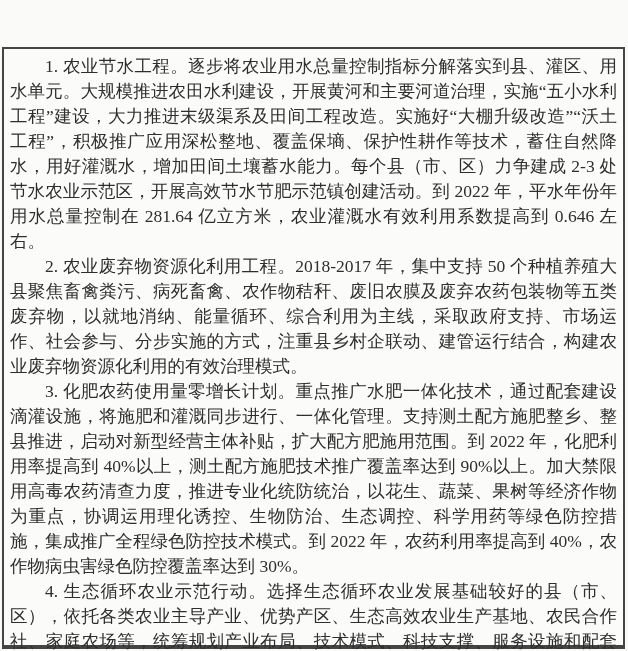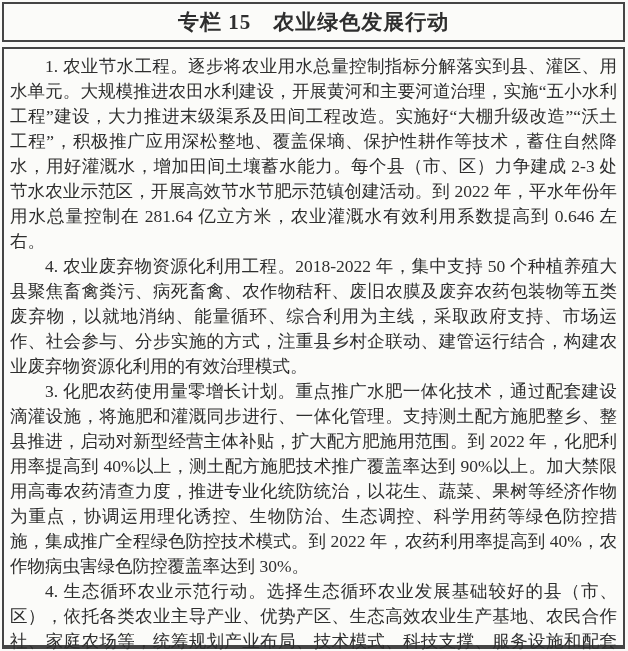--- a/index.html
+++ b/index.html
@@ -54,24 +54,21 @@
     line-height: 25px;
     text-align: justify;
     font-weight: 500;
   }
 </style>
 </head>
 <body>
 
 <div class="page">
 
-  <div class="title-box">
-    <span class="title-text">专栏 15　农业绿色发展行动</span>
-  </div>
 
   <div class="body-box">
     <p>1. 农业节水工程。逐步将农业用水总量控制指标分解落实到县、灌区、用水单元。大规模推进农田水利建设，开展黄河和主要河道治理，实施“五小水利工程”建设，大力推进末级渠系及田间工程改造。实施好“大棚升级改造”“沃土工程”，积极推广应用深松整地、覆盖保墒、保护性耕作等技术，蓄住自然降水，用好灌溉水，增加田间土壤蓄水能力。每个县（市、区）力争建成 2-3 处节水农业示范区，开展高效节水节肥示范镇创建活动。到 2022 年，平水年份年用水总量控制在 281.64 亿立方米，农业灌溉水有效利用系数提高到 0.646 左右。</p>
-    <p>4. 农业废弃物资源化利用工程。2018-2022 年，集中支持 50 个种植养殖大县聚焦畜禽粪污、病死畜禽、农作物秸秆、废旧农膜及废弃农药包装物等五类废弃物，以就地消纳、能量循环、综合利用为主线，采取政府支持、市场运作、社会参与、分步实施的方式，注重县乡村企联动、建管运行结合，构建农业废弃物资源化利用的有效治理模式。</p>
+    <p>2. 农业废弃物资源化利用工程。2018-2017 年，集中支持 50 个种植养殖大县聚焦畜禽粪污、病死畜禽、农作物秸秆、废旧农膜及废弃农药包装物等五类废弃物，以就地消纳、能量循环、综合利用为主线，采取政府支持、市场运作、社会参与、分步实施的方式，注重县乡村企联动、建管运行结合，构建农业废弃物资源化利用的有效治理模式。</p>
     <p>3. 化肥农药使用量零增长计划。重点推广水肥一体化技术，通过配套建设滴灌设施，将施肥和灌溉同步进行、一体化管理。支持测土配方施肥整乡、整县推进，启动对新型经营主体补贴，扩大配方肥施用范围。到 2022 年，化肥利用率提高到 40%以上，测土配方施肥技术推广覆盖率达到 90%以上。加大禁限用高毒农药清查力度，推进专业化统防统治，以花生、蔬菜、果树等经济作物为重点，协调运用理化诱控、生物防治、生态调控、科学用药等绿色防控措施，集成推广全程绿色防控技术模式。到 2022 年，农药利用率提高到 40%，农作物病虫害绿色防控覆盖率达到 30%。</p>
     <p>4. 生态循环农业示范行动。选择生态循环农业发展基础较好的县（市、区），依托各类农业主导产业、优势产区、生态高效农业生产基地、农民合作社、家庭农场等，统筹规划产业布局、技术模式、科技支撑、服务设施和配套政策，实施农牧循环工程，打造现代生态农业“多级循环体系”，培育一批生态循环农业示范县、示范区。到 2022 年，创建省级生态循环农业示范县 30 个、示范区 100 个。</p>
   </div>
 
 </div>
 
 </body></html>

